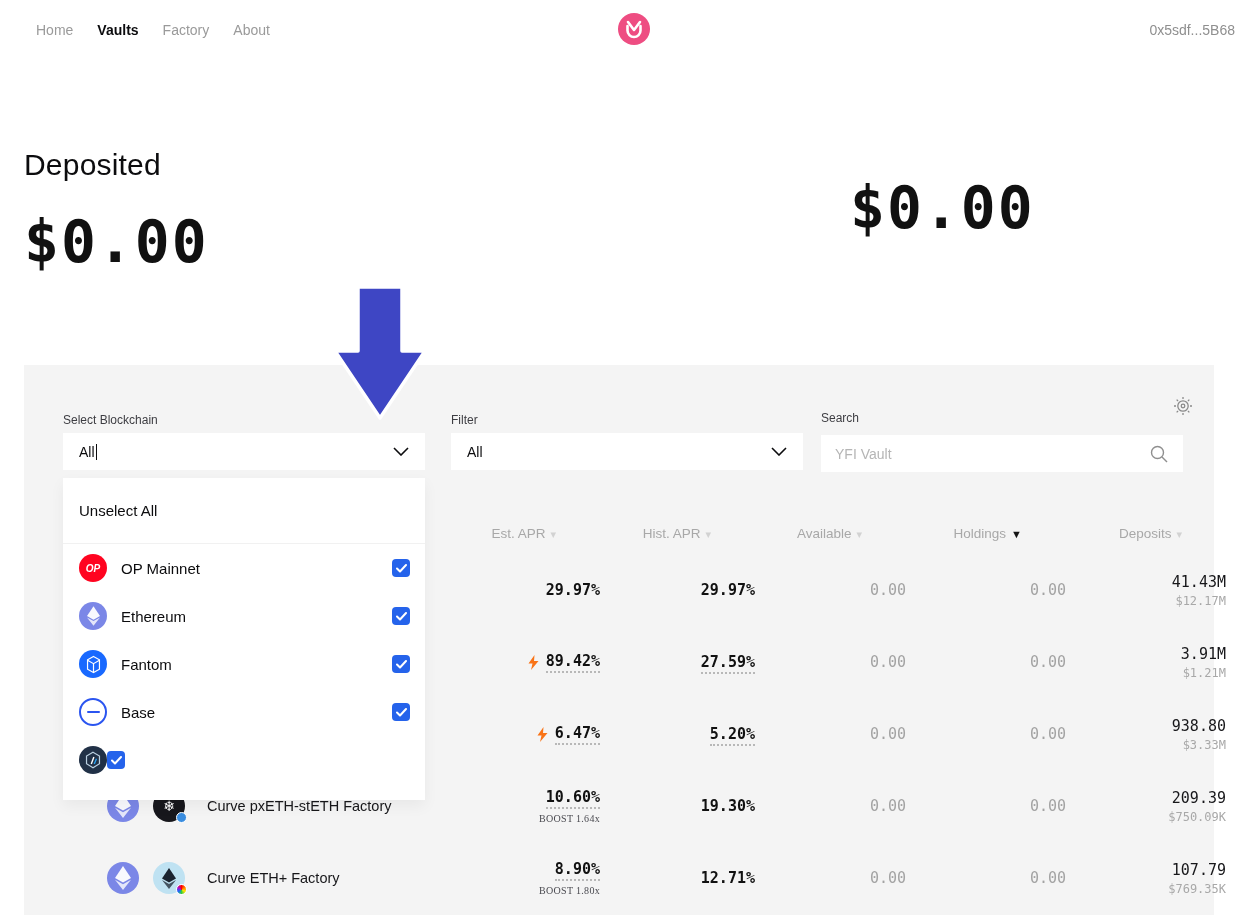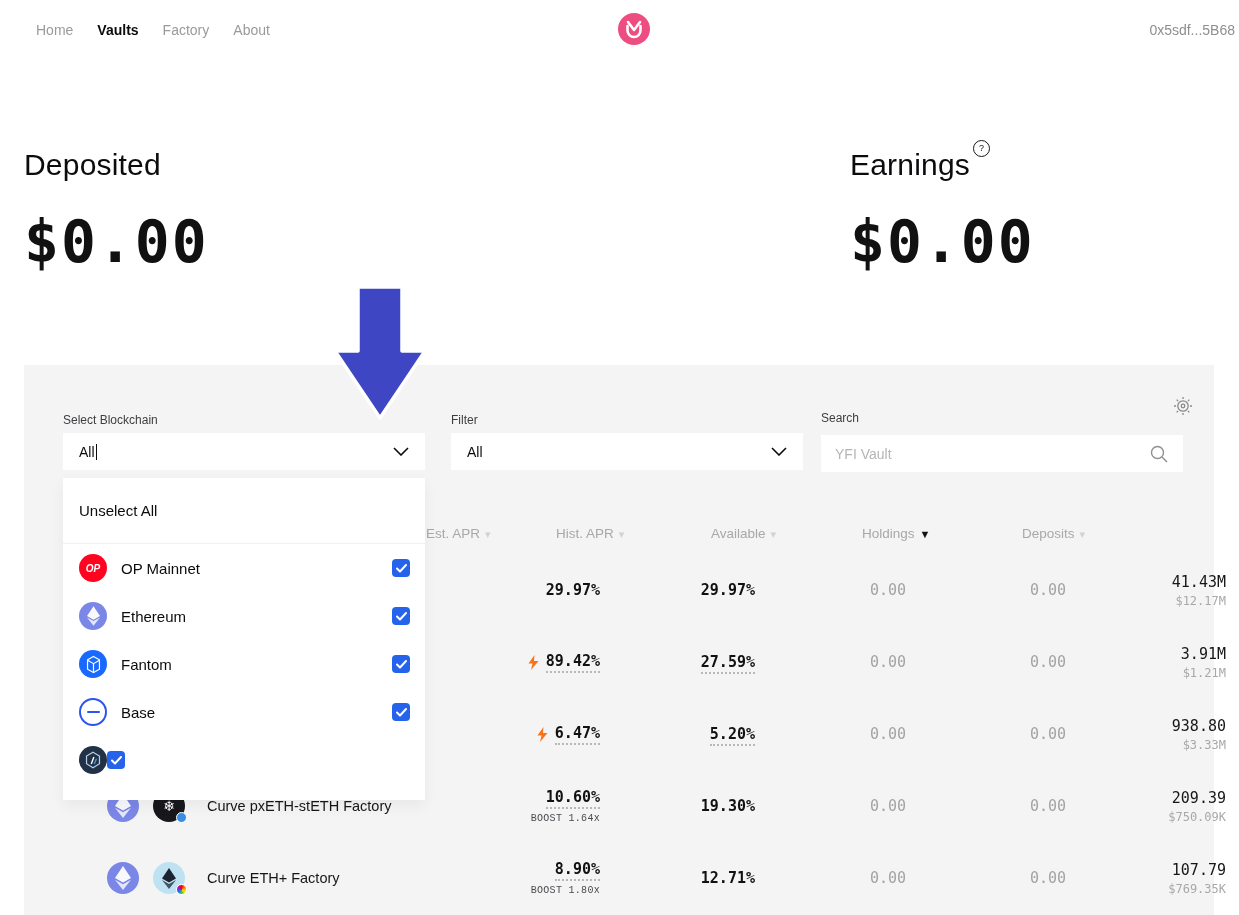--- a/index.html
+++ b/index.html
@@ -61,37 +61,37 @@
   .ic-eth { background:#7b87e7; }
   .ic-op { background:#ff0420; color:#fff; font-size:10px; font-weight:bold; font-style:italic; }
   .ic-ftm { background:#1969ff; }
   .ic-base { background:#fff; border:2.5px solid #2b55f0; }
   .ic-base .bar { width:13px; height:2.5px; background:#2b55f0; border-radius:1px; }
   .ic-arb { background:#213147; }
 
   
   .thead { position:absolute; left:39px; top:155px; width:1119px; height:26px; display:grid;
     grid-template-columns:363px 130px 155px 151px 160px 160px; align-items:center; }
-  .hcell { text-align:left; font-size:13.5px; color:#a8a8a8; cursor:pointer; white-space:nowrap; }
+  .hcell { text-align:right; font-size:13.5px; color:#a8a8a8; cursor:pointer; white-space:nowrap; }
   .hcaret { font-size:11px; color:#d2d2d2; margin-left:5px; }
   .hcaret.dark { color:#141414; }
 
   .tbody { position:absolute; left:39px; top:189px; width:1119px;padding-left:44px; }
   .trow { height:72px; display:grid; grid-template-columns:363px 130px 155px 151px 160px 160px;
     align-items:center; cursor:pointer; }
   .cell-name { display:flex; align-items:center; gap:14px; }
   .badge32 { width:32px; height:32px; border-radius:50%; flex:none; display:flex;
     align-items:center; justify-content:center; position:relative; }
   .vault-name { font-size:14.5px; color:#17171a; margin-left:8px; }
   .cell-num { text-align:right; font-size:15px; }
   .apr-line { display:flex; justify-content:flex-end; align-items:center; gap:7px; }
   .apr { font-weight:bold; color:#111; }
   .apr.u { border-bottom:2px dotted #b8b8b8; padding-bottom:1px; }
   .boost { font-size:10px; color:#4a4a50; margin-top:4px; letter-spacing:.3px;
-    font-family:Liberation Mono, monospace; }
+    font-family:Liberation Serif, serif; }
   .muted { color:#a3a3a3; }
   .dep-v { color:#17171a; }
   .dep-usd { font-size:12px; color:#a8a8a8; margin-top:3px; }
 
   .tok-px { background:#17171c; }
   .tok-px .flake { color:#fff; font-size:14px; }
   .mini-dot { position:absolute; right:-2px; bottom:-1px; width:11px; height:11px; border-radius:50%;
     border:1.5px solid #fff; }
   .mini-dot.blue { background:#3a8de0; }
   .mini-dot.rainbow { background:conic-gradient(#f00,#ff8000,#ffe600,#2ecc40,#1969ff,#b10dc9,#f00); }
@@ -115,21 +115,20 @@
     </svg>
   </div>
   <span class="wallet">0x5sdf...5B68</span>
 </div>
 
 <div class="stat deposited">
   <div class="stat-label">Deposited</div>
   <div class="stat-value mono">$0.00</div>
 </div>
 <div class="stat earnings">
-  <div class="stat-label"><span>Earnings</span><span class="help-badge">?</span></div>
   <div class="stat-value mono">$0.00</div>
 </div>
 
 <div class="tutorial-arrow">
   <svg width="98" height="137" viewBox="0 0 98 137">
     <path d="M27 2 H71 V66 H94 L49 133 L4 66 H27 Z" fill="#3e46c4" stroke="#fff" stroke-width="3.5" stroke-linejoin="round"></path>
   </svg>
 </div>
 
 <div class="panel">

